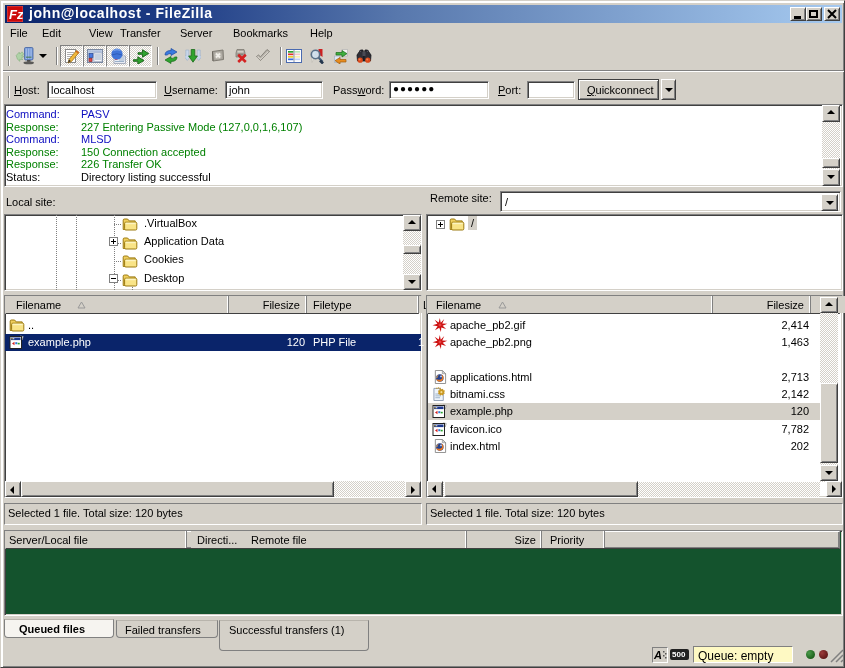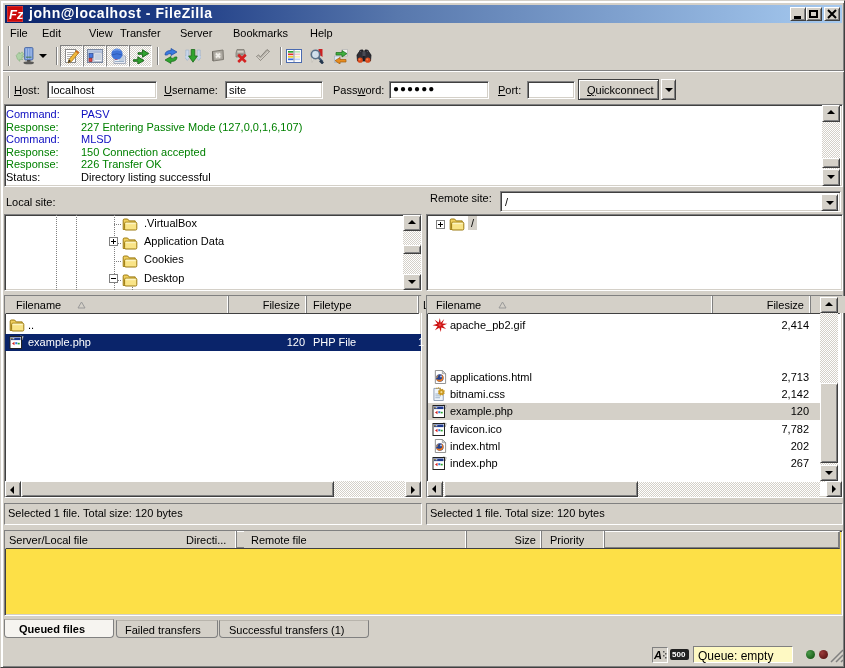--- a/index.html
+++ b/index.html
@@ -249,21 +249,21 @@
 </div>
 
 <div id="qc" class="abs">
   <div class="tsep" style="left:5px;top:5px;height:22px"></div>
   <div class="lbl" style="left:11px"><u>H</u>ost:</div>
   <div class="box textbox" style="left:44px;width:110px">
         <div class="txt">localhost</div>
       </div>
   <div class="lbl" style="left:161px"><u>U</u>sername:</div>
   <div class="box textbox" style="left:222px;width:98px">
-        <div class="txt">site</div>
+        <div class="txt">john</div>
       </div>
   <div class="lbl" style="left:330px">Pass<u>w</u>ord:</div>
   <div class="box textbox" style="left:386px;width:100px">
         <div class="txt" style="top:1px;font-size:10px;letter-spacing:1px">●●●●●●</div>
       </div>
   <div class="lbl" style="left:495px"><u>P</u>ort:</div>
   <div class="box textbox" style="left:524px;width:48px"></div>
   <div class="raised" style="position:absolute;left:575px;top:8px;width:81px;height:21px;border-color:#000;border-top-color:#000;border-left-color:#000;border-top:1px solid #404040;border-left:1px solid #404040;border-bottom:1px solid #404040;border-right:1px solid #404040;box-shadow:inset 1px 1px 0 #ffffff, inset -1px -1px 0 #808080">
         <div style="position:absolute;left:8px;top:4px"><u>Q</u>uickconnect</div>
       </div>
@@ -429,20 +429,28 @@
       </div>
 
   <div class="row" style="left:1px;top:21px;width:392px;">
         <svg class="icon" width="16" height="15" viewBox="0 0 16 15">
           <path d="M7.8 0 L8.8 5 L12.6 1.2 L10.4 6 L15.8 6.2 L10.8 8.2 L14.6 11.8 L9.4 10.2 L9 15 L7.2 10.4 L2.6 13.2 L5.4 8.8 L0 7.8 L5.2 6.2 L2.2 1.8 L6.6 4.8 Z" fill="#cc1010"></path>
           <circle cx="8" cy="7.6" r="1.6" fill="#e84040"></circle>
         </svg>
         <div class="nm" style="left:22px">apache_pb2.gif</div>
         <div style="position:absolute;left:286px;width:95px;top:2px;text-align:right">2,414</div>
       </div>
+  <div class="row" style="left:1px;top:38px;width:392px;">
+        <svg class="icon" width="16" height="15" viewBox="0 0 16 15">
+          <path d="M7.8 0 L8.8 5 L12.6 1.2 L10.4 6 L15.8 6.2 L10.8 8.2 L14.6 11.8 L9.4 10.2 L9 15 L7.2 10.4 L2.6 13.2 L5.4 8.8 L0 7.8 L5.2 6.2 L2.2 1.8 L6.6 4.8 Z" fill="#cc1010"></path>
+          <circle cx="8" cy="7.6" r="1.6" fill="#e84040"></circle>
+        </svg>
+        <div class="nm" style="left:22px">apache_pb2.png</div>
+        <div style="position:absolute;left:286px;width:95px;top:2px;text-align:right">1,463</div>
+      </div>
   <div class="row" style="left:1px;top:73px;width:392px;">
         <svg class="icon" width="15" height="15" viewBox="0 0 15 15">
           <path d="M2.5 0.5 H10 L13.5 4 V14.5 H2.5 Z" fill="#fff" stroke="#8a8a8a"></path>
           <path d="M10 0.5 L13.5 4 H10 Z" fill="#d8d8d8" stroke="#8a8a8a" stroke-width="0.7"></path>
           <circle cx="7.3" cy="8.6" r="4" fill="#24418e"></circle>
           <path d="M3.4 9.6 A4 4 0 0 0 10.9 10.3 L11.3 7.4 A4.2 4.2 0 0 0 8.6 4.9 Q10.6 6.9 9.6 9.1 Q7.4 11.3 5 10.1 Q3.9 9.4 3.4 9.6 Z" fill="#e87820"></path>
           <path d="M3.3 8.4 Q3.8 5.4 6.6 4.7 Q4.4 6.6 4.6 8.6 Z" fill="#f0a040"></path>
           <circle cx="8.6" cy="6.9" r="0.9" fill="#cfe0f8"></circle>
         </svg>
         <div class="nm" style="left:22px">applications.html</div>
@@ -505,34 +513,20 @@
           <path d="M2.5 0.5 H10 L13.5 4 V14.5 H2.5 Z" fill="#fff" stroke="#8a8a8a"></path>
           <path d="M10 0.5 L13.5 4 H10 Z" fill="#d8d8d8" stroke="#8a8a8a" stroke-width="0.7"></path>
           <circle cx="7.3" cy="8.6" r="4" fill="#24418e"></circle>
           <path d="M3.4 9.6 A4 4 0 0 0 10.9 10.3 L11.3 7.4 A4.2 4.2 0 0 0 8.6 4.9 Q10.6 6.9 9.6 9.1 Q7.4 11.3 5 10.1 Q3.9 9.4 3.4 9.6 Z" fill="#e87820"></path>
           <path d="M3.3 8.4 Q3.8 5.4 6.6 4.7 Q4.4 6.6 4.6 8.6 Z" fill="#f0a040"></path>
           <circle cx="8.6" cy="6.9" r="0.9" fill="#cfe0f8"></circle>
         </svg>
         <div class="nm" style="left:22px">index.html</div>
         <div style="position:absolute;left:286px;width:95px;top:2px;text-align:right">202</div>
       </div>
-  <div class="row" style="left:1px;top:159px;width:392px;">
-        <svg class="icon" width="15" height="14" viewBox="0 0 15 14">
-          <path d="M11 0.8 L13.8 1.6 L12.6 5 Z" fill="#e8e8e8" stroke="#888" stroke-width="0.6"></path>
-          <rect x="0.5" y="1.5" width="11.5" height="12" fill="#fff" stroke="#222"></rect>
-          <rect x="1.5" y="2.5" width="9.5" height="2.6" fill="#1e3a8e"></rect>
-          <rect x="2" y="3.1" width="1.2" height="1.2" fill="#e8c030"></rect>
-          <rect x="3.6" y="3.1" width="1.2" height="1.2" fill="#d8d8d8"></rect>
-          <path d="M2.5 8.5 L5 6.8 L5 10.2 Z" fill="#d42020"></path>
-          <rect x="5.8" y="7.2" width="2" height="2" fill="#2a7ad4"></rect>
-          <rect x="8.2" y="7.8" width="2" height="1.6" fill="#2aa42a"></rect>
-        </svg>
-        <div class="nm" style="left:22px">index.php</div>
-        <div style="position:absolute;left:286px;width:95px;top:2px;text-align:right">267</div>
-      </div>
 
   <div class="abs sb-track" style="left:393px;top:1px;width:18px;height:185px"></div>
   <div class="sb-btn" style="left:393px;top:1px;width:18px;height:16px">
         <div class="arr up" style="left:4px"></div>
       </div>
   <div class="sb-thumb" style="left:393px;top:87px;width:18px;height:80px"></div>
   <div class="sb-btn" style="left:393px;top:169px;width:18px;height:16px">
         <div class="arr dn" style="left:4px"></div>
       </div>
 
@@ -546,47 +540,47 @@
   <div class="sb-thumb" style="left:17px;top:185px;width:194px;height:16px"></div>
 </div>
 
 <div class="abs" style="left:3px;top:502px;width:418px;height:22px;border:1px solid;border-color:#808080 #ffffff #ffffff #808080">
       <div style="position:absolute;left:3px;top:3px">Selected 1 file. Total size: 120 bytes</div>
     </div>
 <div class="abs" style="left:425px;top:502px;width:417px;height:22px;border:1px solid;border-color:#808080 #ffffff #ffffff #808080">
       <div style="position:absolute;left:3px;top:3px">Selected 1 file. Total size: 120 bytes</div>
     </div>
 
-<div class="abs sunken" style="left:3px;top:529px;width:839px;height:86px;background:#fde047">
+<div class="abs sunken" style="left:3px;top:529px;width:839px;height:86px;background:#14532d">
   <div class="hrow" style="left:0;width:835px"></div>
   <div class="hcell" style="left:0;width:182px">
         <span style="left:4px">Server/Local file</span>
       </div>
-  <div class="hcell" style="left:175px;width:57px">
+  <div class="hcell" style="left:186px;width:57px">
         <span style="left:6px">Directi...</span>
       </div>
   <div class="hcell" style="left:239px;width:223px">
         <span style="left:7px">Remote file</span>
       </div>
   <div class="hcell" style="left:462px;width:75px">
         <span style="right:5px">Size</span>
       </div>
   <div class="hcell" style="left:537px;width:63px">
         <span style="left:8px">Priority</span>
       </div>
 </div>
 
 <div class="abs" style="left:2px;top:618px;width:841px;height:20px">
   <div class="tab" style="left:1px;width:110px;background:#f6f4f0">
         <span style="left:14px;font-weight:bold">Queued files</span>
       </div>
   <div class="tab" style="left:113px;width:102px;top:1px;height:18px">
         <span style="left:8px">Failed transfers</span>
       </div>
-  <div class="tab" style="left:216px;width:150px;top:1px;height:18px">
+  <div class="tab" style="left:216px;width:150px;top:1px;height:31px">
         <span style="left:9px">Successful transfers (1)</span>
       </div>
 </div>
 
 <div id="statusbar" class="abs">
   <div class="fld" style="left:649px;top:6px;width:16px;height:16px;background:#d4d0c8">
     <svg width="14" height="14">
           <text x="1" y="11" font-size="11" font-weight="bold" font-style="italic" font-family="Liberation Sans">A</text>
           <g fill="#555">
             <rect x="10" y="3" width="1.5" height="1.5"></rect>

